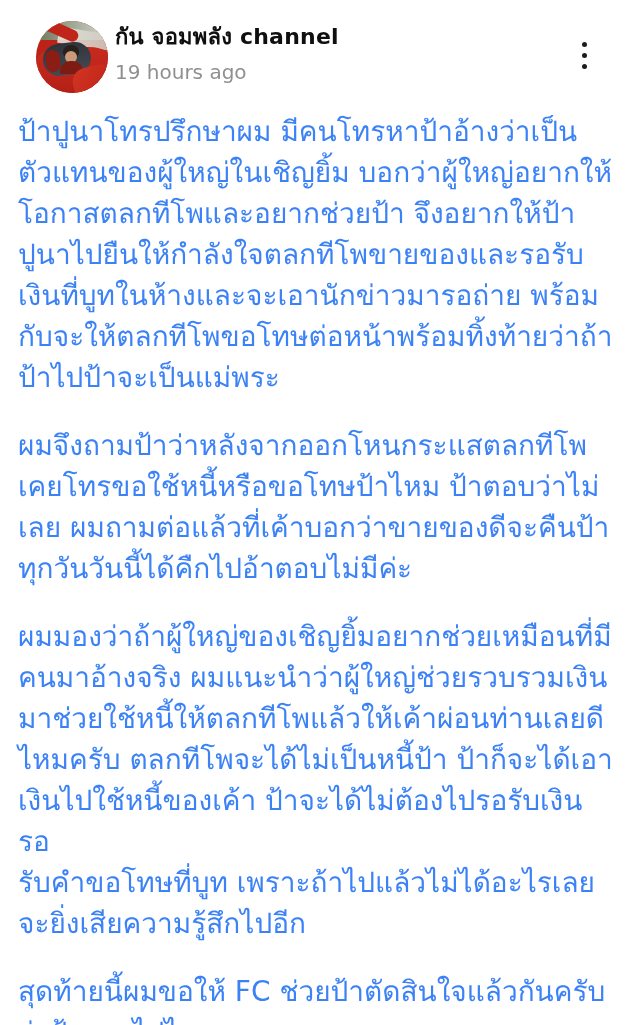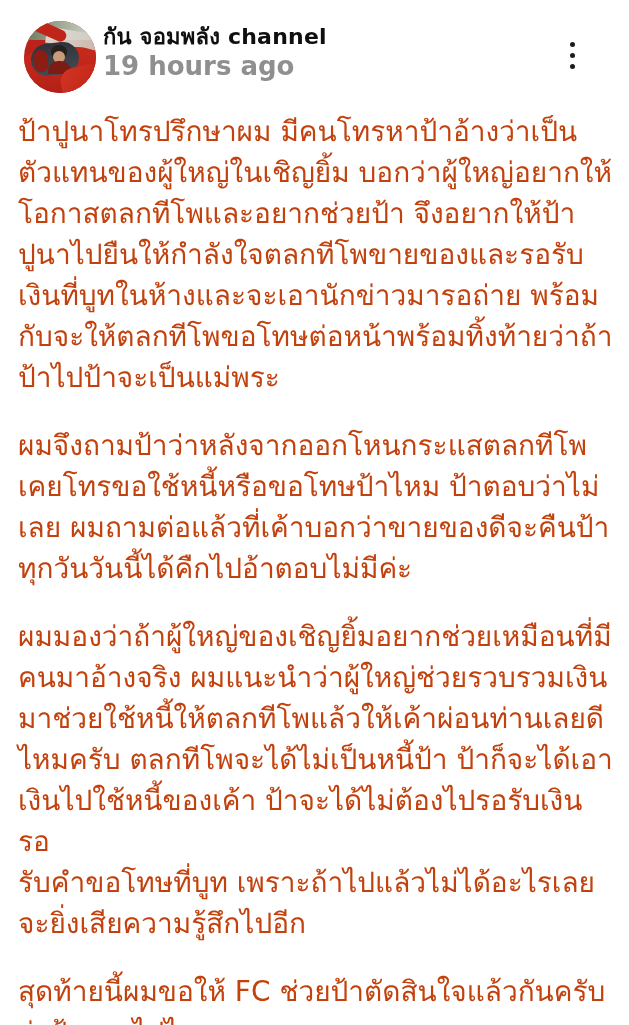--- a/index.html
+++ b/index.html
@@ -2,21 +2,21 @@
 <html lang="th"><head>
 <meta charset="utf-8">
 <style>
   * { margin:0; padding:0; box-sizing:border-box; }
   html,body { background:#ffffff; }
   body {
     width:629px; height:1025px; position:relative; overflow:hidden;
     font-family:"DejaVu Sans","Liberation Sans",sans-serif;
   }
   
-  .post-header { position:absolute; left:0; top:0; width:528px; height:100px; }
+  .post-header { position:absolute; left:12px; top:0; width:528px; height:100px; }
   .avatar {
     position:absolute; left:24px; top:21px; width:72px; height:72px;
     border-radius:50%; overflow:hidden; background:#bb2318; cursor:pointer;
   }
   .av-layer { position:absolute; }
   .av-top {
     left:0; top:0; width:100%; height:27%;
     background:linear-gradient(90deg,#6e795f 0%,#949e87 40%,#b9c0b2 75%,#d8dcd3 100%);
   }
   .av-windshield {
@@ -48,31 +48,31 @@
   .av-door {
     left:52%; top:62%; width:60%; height:45%;
     background:linear-gradient(135deg,#d23524,#bc2013);
     transform:rotate(-14deg); border-radius:14px;
   }
   .header-text { position:absolute; left:103px; top:22px; }
   .channel-name {
     font-size:22px; font-weight:700; color:#0f0f0f; line-height:30px; cursor:pointer;
     letter-spacing:.2px;
   }
-  .timestamp { font-size:26px; font-weight:700; color:#8f8f8f; line-height:28px; }
+  .timestamp { font-size:20px; font-weight:400; color:#8f8f8f; line-height:28px; margin-top:6px; }
   .kebab {
     position:absolute; left:557px; top:32px; width:30px; height:46px;
     display:flex; flex-direction:column; align-items:center; justify-content:center;
     gap:6px; cursor:pointer;
   }
   .kebab .dot { width:5px; height:5px; border-radius:50%; background:#1c1c1c; }
   
   .post-body { position:absolute; left:18px; top:111px; width:596px; }
   .post-body p {
-    font-size:28px; line-height:41px; color:#c2410c;
+    font-size:28px; line-height:41px; color:#3b82f6;
     white-space:pre-line; margin:0 0 27px 0;
   }
 </style>
 </head>
 <body>
 
 <div class="post-header">
 
   <div class="avatar" title="">
     <div class="av-layer av-top"></div>

